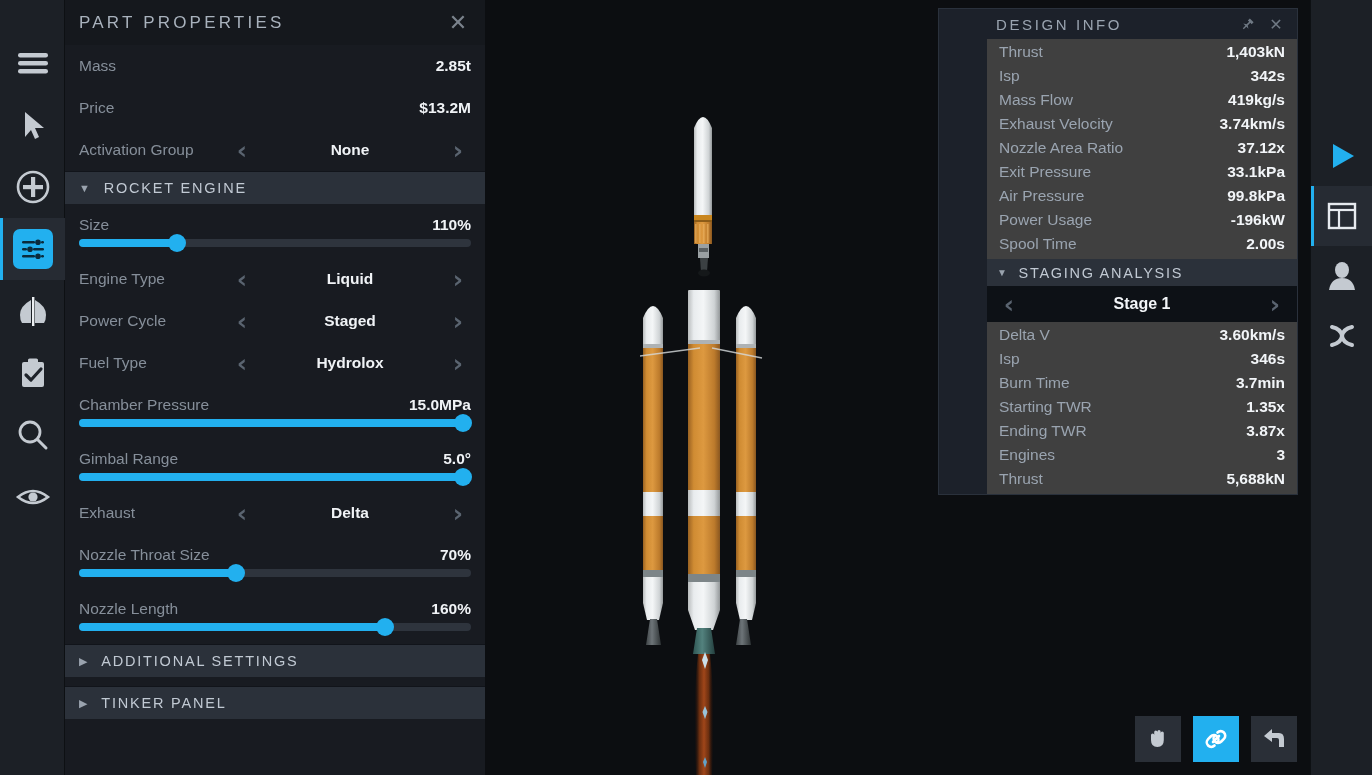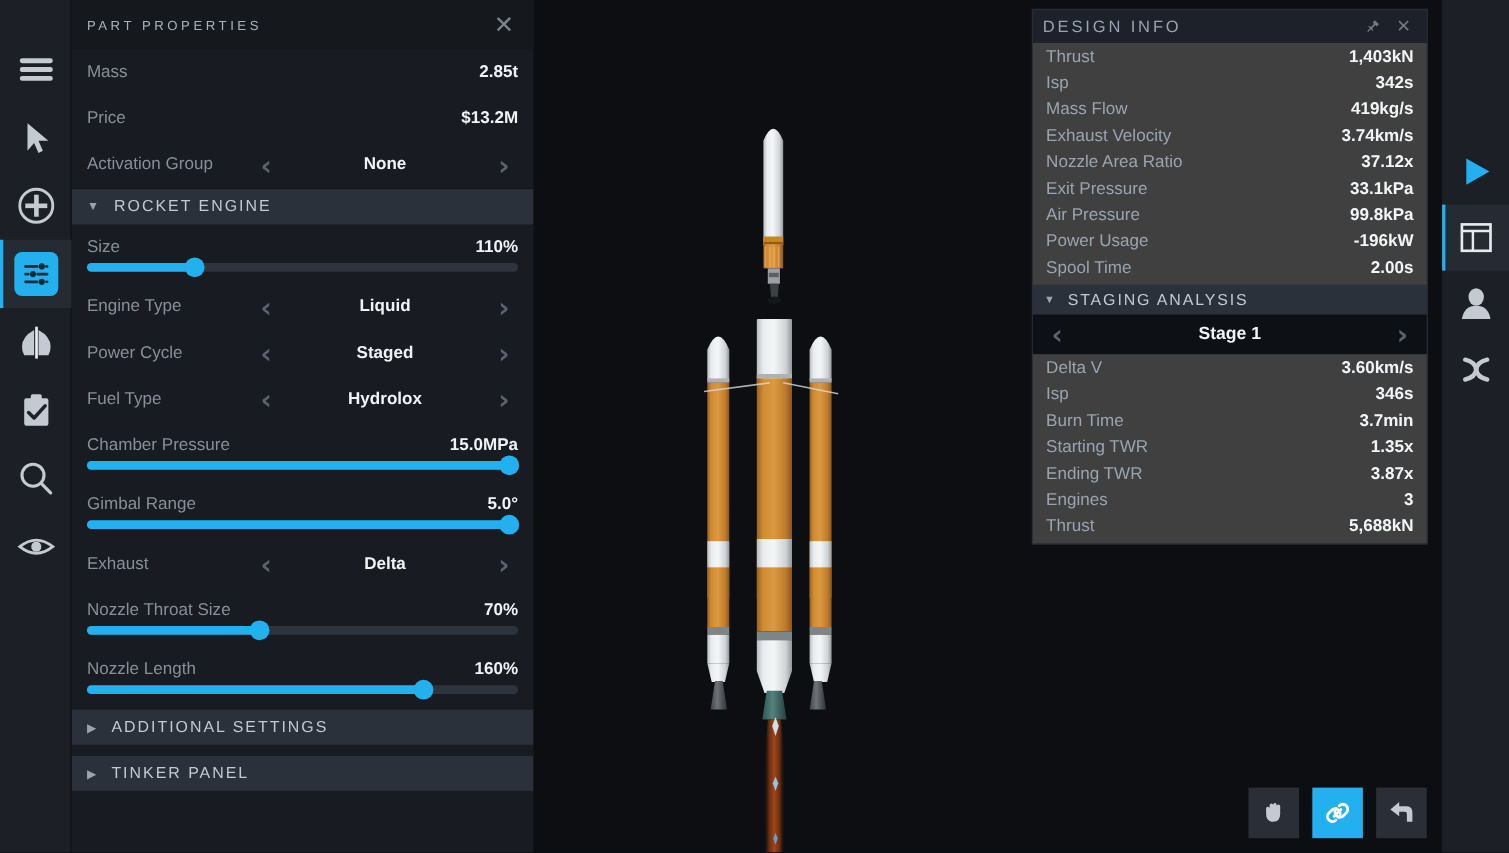--- a/index.html
+++ b/index.html
@@ -58,21 +58,21 @@
     background: #181b21;
     z-index: 15;
     display: flex; flex-direction: column;
   }
   .panel-title-bar {
     height: 45px; background: #15181d;
     display: flex; align-items: center; padding: 0 14px;
     flex: 0 0 auto;
   }
   .panel-title {
-    flex: 1; color: #a9b2bd; font-size: 12px; letter-spacing: 3.2px;
+    flex: 1; color: #a9b2bd; font-size: 17px; letter-spacing: 3.2px;
     font-weight: 400;
   }
   .panel-x {
     color: #7b838d; font-size: 22px; line-height: 1; cursor: pointer;
     width: 26px; text-align: center; font-weight: 300;
   }
   .panel-body { flex: 1; overflow: hidden; }
 
   .name-field-wrap { padding: 10px 13px 6px 13px; background: #181b21; }
   .name-field {
@@ -135,20 +135,21 @@
     background: #22b0ef; border-radius: 50%; transform: translateX(-9px);
     cursor: pointer;
   }
 
   
   #design-info {
     position: absolute; left: 938px; top: 8px; width: 360px;
     background: #1c212a;
     z-index: 15;
     border: 1px solid #2a313c;
+    padding-left: 48px;
   }
   .di-title-bar {
     height: 30px; background: #1c212a;
     display: flex; align-items: center; padding: 0 9px;
   }
   .di-title {
     flex: 1; color: #9aa4b0; font-size: 15px; letter-spacing: 2.6px;
   }
   .di-icon { color: #6f7984; font-size: 16px; width: 24px; text-align: center; cursor: pointer; }
   .di-list { background: #404040; padding: 1px 0 3px 0; }

